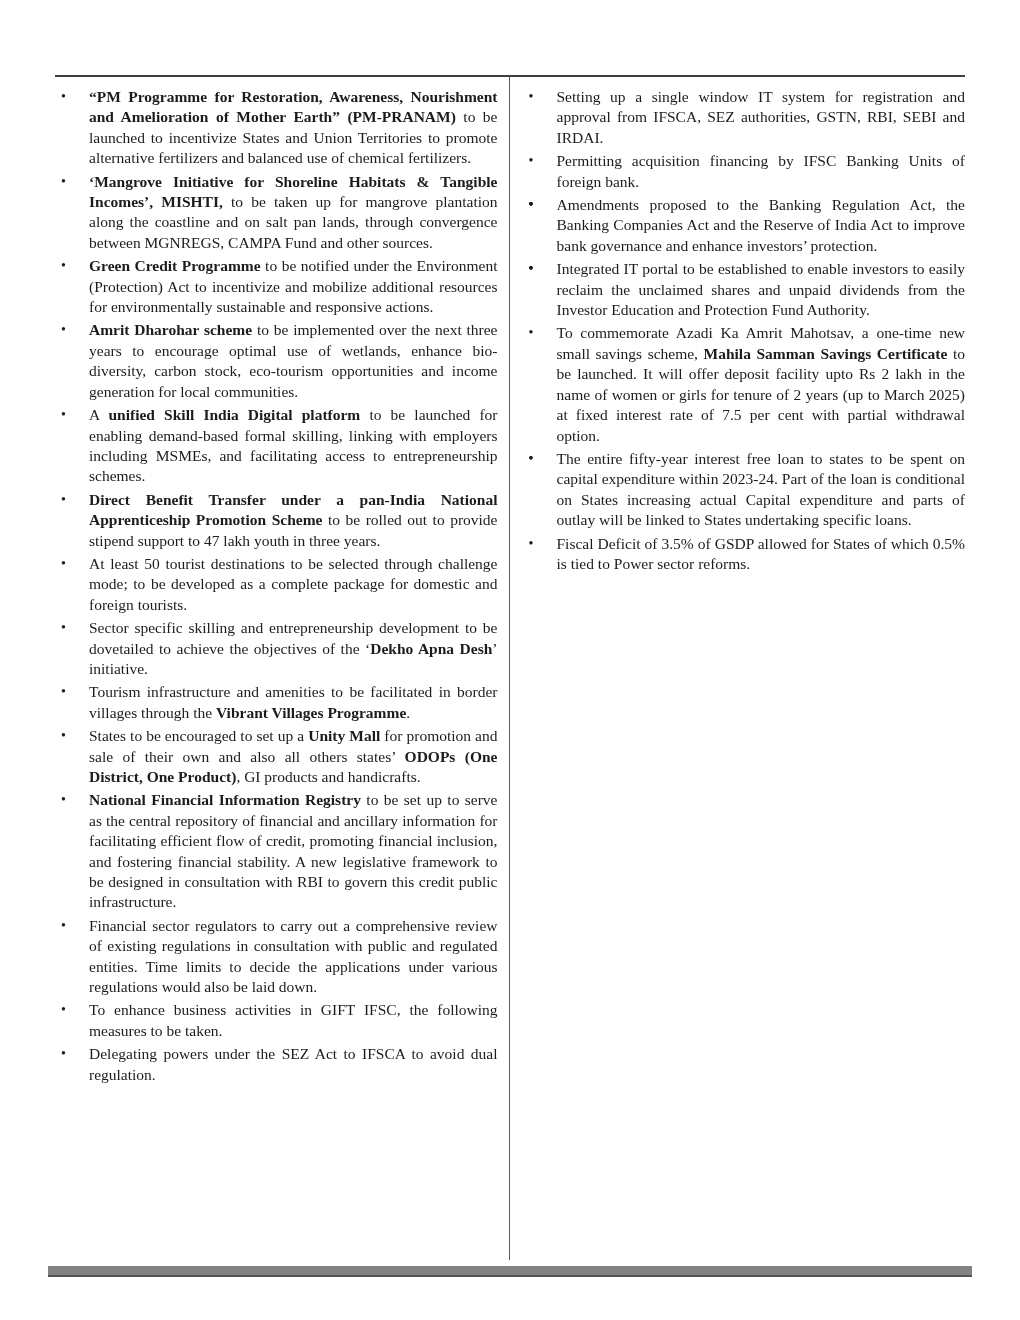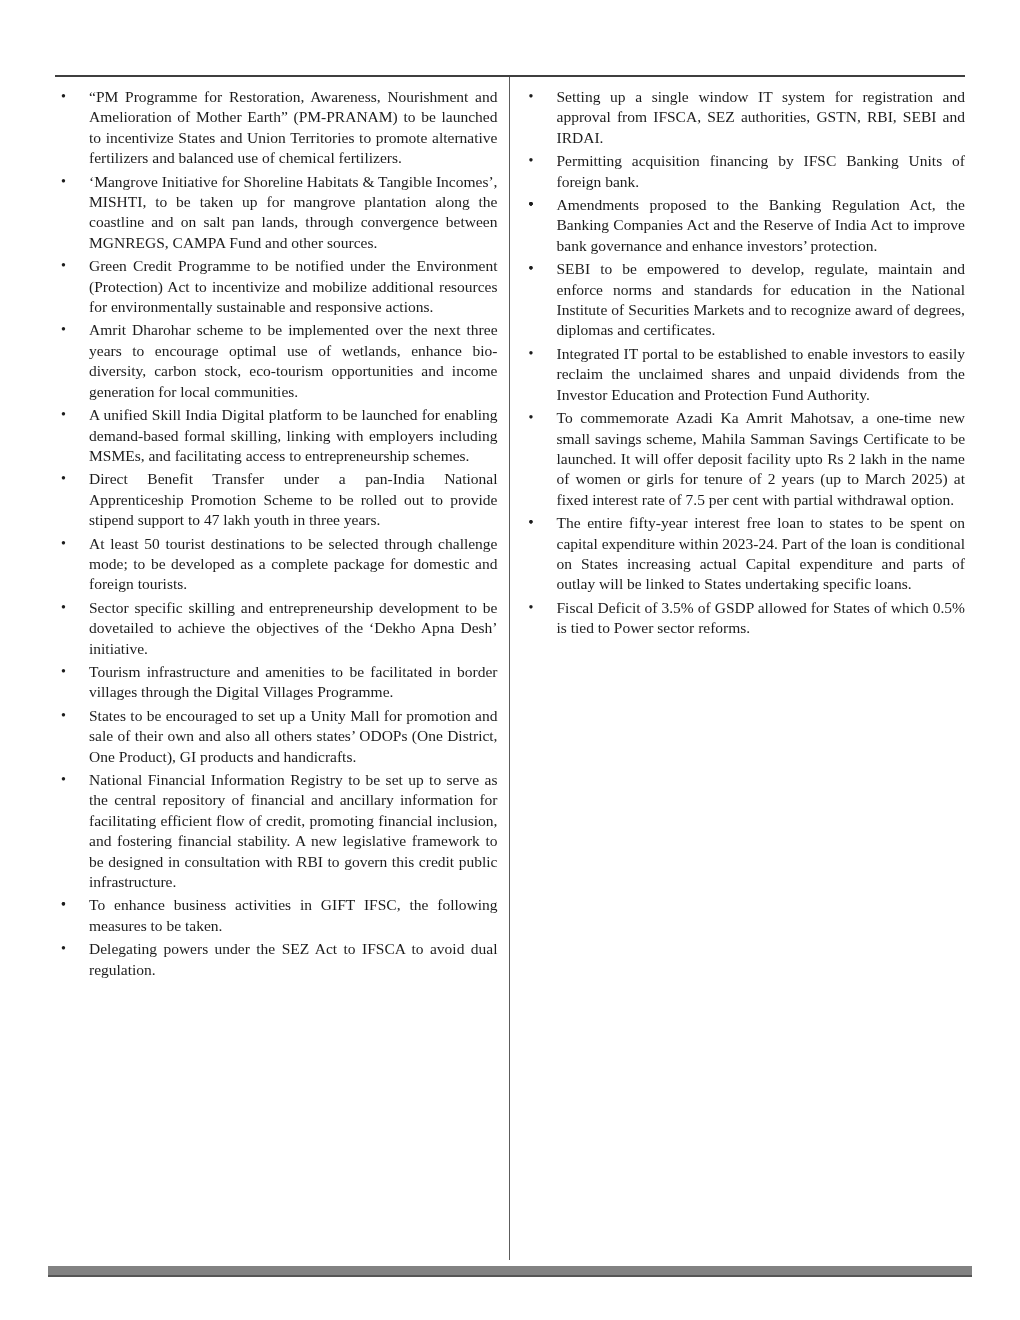--- a/index.html
+++ b/index.html
@@ -46,21 +46,21 @@
   ul.col li {
     position: relative;
     padding-left: 34px;
     margin-bottom: 3px;
   }
   .bullet {
     position: absolute;
     left: 6px; top: 0;
     font-size: 14px;
   }
-  b { font-weight: normal; }
+  b { font-weight: bold; }
   .footer-bar {
     position: absolute;
     left: 48px; right: 48px; top: 1266px;
     height: 11px;
     background: #828282;
     border-bottom: 2px solid #555555;
   }
 </style>
 </head>
 <body>
@@ -71,37 +71,37 @@
     <div class="columns">
       <ul class="col col-left">
           <li><span class="bullet">•</span><b>“PM Programme for Restoration, Awareness, Nourishment and Amelioration of Mother Earth” (PM-PRANAM)</b><span> to be launched to incentivize States and Union Territories to promote alternative fertilizers and balanced use of chemical fertilizers.</span></li>
           <li><span class="bullet">•</span><b>‘Mangrove Initiative for Shoreline Habitats &amp; Tangible Incomes’, MISHTI,</b><span> to be taken up for mangrove plantation along the coastline and on salt pan lands, through convergence between MGNREGS, CAMPA Fund and other sources.</span></li>
           <li><span class="bullet">•</span><b>Green Credit Programme</b><span> to be notified under the Environment (Protection) Act to incentivize and mobilize additional resources for environmentally sustainable and responsive actions.</span></li>
           <li><span class="bullet">•</span><b>Amrit Dharohar scheme</b><span> to be implemented over the next three years to encourage optimal use of wetlands, enhance bio-diversity, carbon stock, eco-tourism opportunities and income generation for local communities.</span></li>
           <li><span class="bullet">•</span><span>A </span><b>unified Skill India Digital platform</b><span> to be launched for enabling demand-based formal skilling, linking with employers including MSMEs, and facilitating access to entrepreneurship schemes.</span></li>
           <li><span class="bullet">•</span><b>Direct Benefit Transfer under a pan-India National Apprenticeship Promotion Scheme</b><span> to be rolled out to provide stipend support to 47 lakh youth in three years.</span></li>
           <li><span class="bullet">•</span><span>At least 50 tourist destinations to be selected through challenge mode; to be developed as a complete package for domestic and foreign tourists.</span></li>
           <li><span class="bullet">•</span><span>Sector specific skilling and entrepreneurship development to be dovetailed to achieve the objectives of the ‘</span><b>Dekho Apna Desh</b><span>’ initiative.</span></li>
-          <li><span class="bullet">•</span><span>Tourism infrastructure and amenities to be facilitated in border villages through the </span><b>Digital Villages Programme</b><span>.</span></li>
+          <li><span class="bullet">•</span><span>Tourism infrastructure and amenities to be facilitated in border villages through the </span><b>Vibrant Villages Programme</b><span>.</span></li>
           <li><span class="bullet">•</span><span>States to be encouraged to set up a </span><b>Unity Mall</b><span> for promotion and sale of their own and also all others states’ </span><b>ODOPs (One District, One Product)</b><span>, GI products and handicrafts.</span></li>
           <li><span class="bullet">•</span><b>National Financial Information Registry</b><span> to be set up to serve as the central repository of financial and ancillary information for facilitating efficient flow of credit, promoting financial inclusion, and fostering financial stability. A new legislative framework to be designed in consultation with RBI to govern this credit public infrastructure.</span></li>
-          <li><span class="bullet">•</span></li>
+          <li><span class="bullet">•</span><span>Financial sector regulators to carry out a comprehensive review of existing regulations in consultation with public and regulated entities. Time limits to decide the applications under various regulations would also be laid down.</span></li>
           <li><span class="bullet">•</span><span>To enhance business activities in GIFT IFSC, the following measures to be taken.</span></li>
           <li><span class="bullet">•</span><span>Delegating powers under the SEZ Act to IFSCA to avoid dual regulation.</span></li>
         </ul>
       <div class="divider"></div>
       <ul class="col col-right">
           <li><span class="bullet">•</span><span>Setting up a single window IT system for registration and approval from IFSCA, SEZ authorities, GSTN, RBI, SEBI and IRDAI.</span></li>
           <li><span class="bullet">•</span><span>Permitting acquisition financing by IFSC Banking Units of foreign bank.</span></li>
           <li><span class="bullet">•</span></li>
           <li><span class="bullet">•</span></li>
           <li><span class="bullet">•</span></li>
           <li><span class="bullet">•</span><span>Amendments proposed to the Banking Regulation Act, the Banking Companies Act and the Reserve of India Act to improve bank governance and enhance investors’ protection.</span></li>
           <li><span class="bullet">•</span></li>
-          <li><span class="bullet">•</span><span>SEBI to be empowered to develop, regulate, maintain and enforce norms and standards for education in the National Institute of Securities Markets and to recognize award of degrees, diplomas and certificates.</span></li>
+          <li><span class="bullet">•</span></li>
           <li><span class="bullet">•</span><span>Integrated IT portal to be established to enable investors to easily reclaim the unclaimed shares and unpaid dividends from the Investor Education and Protection Fund Authority.</span></li>
           <li><span class="bullet">•</span><span>To commemorate Azadi Ka Amrit Mahotsav, a one-time new small savings scheme, </span><b>Mahila Samman Savings Certificate</b><span> to be launched. It will offer deposit facility upto Rs 2 lakh in the name of women or girls for tenure of 2 years (up to March 2025) at fixed interest rate of 7.5 per cent with partial withdrawal option.</span></li>
           <li><span class="bullet">•</span></li>
           <li><span class="bullet">•</span><span>The entire fifty-year interest free loan to states to be spent on capital expenditure within 2023-24. Part of the loan is conditional on States increasing actual Capital expenditure and parts of outlay will be linked to States undertaking specific loans.</span></li>
           <li><span class="bullet">•</span><span>Fiscal Deficit of 3.5% of GSDP allowed for States of which 0.5% is tied to Power sector reforms.</span></li>
         </ul>
     </div>
   </div>
   <div class="footer-bar"></div>
 </div>

